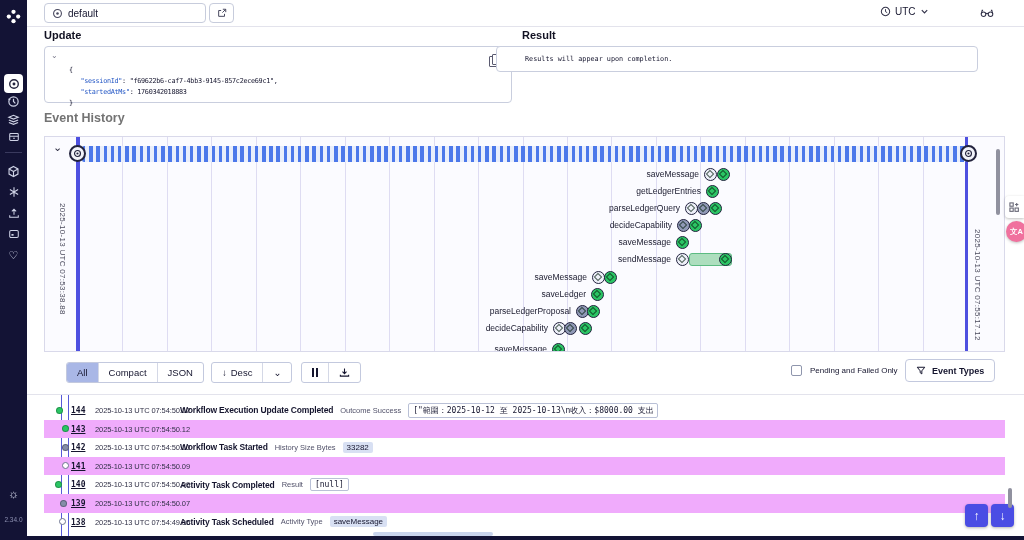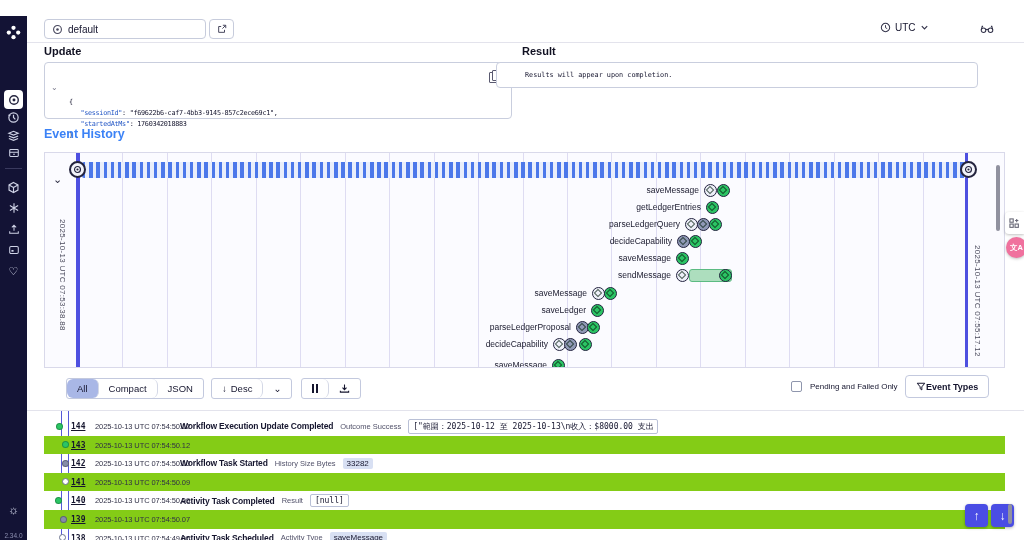--- a/index.html
+++ b/index.html
@@ -1,18 +1,18 @@
 <!DOCTYPE html>
 <html><head>
 <meta charset="utf-8">
 <style>
   html,body{margin:0;padding:0;}
   body{width:1024px;height:540px;position:relative;overflow:hidden;background:#fff;
        font-family:"Liberation Sans",sans-serif;color:#15152e;}
-  .abs{position:absolute;margin-top:16px;}
+  .abs{position:absolute;}
   .mono{font-family:"DejaVu Sans Mono",monospace;}
   
   #sidebar{left:0;top:0;width:27px;height:540px;background:#131335;z-index:30;}
   .sb-ic{position:absolute;left:0;width:27px;text-align:center;color:#cfd3e6;}
   .sb-active{position:absolute;left:4px;width:19px;height:19px;background:#fff;border-radius:4px;
              display:flex;align-items:center;justify-content:center;}
   .sb-div{position:absolute;left:5px;width:17px;height:1px;background:#3a3a5e;}
   
   #topbar{left:27px;top:0;width:997px;height:27px;background:#fff;border-bottom:1px solid #e3e3ec;box-sizing:border-box;}
   .box{border:1px solid #c7ccdc;border-radius:4px;background:#fff;box-sizing:border-box;}
@@ -36,27 +36,27 @@
         display:flex;align-items:center;justify-content:center;}
   .circ.green{background:#2bc564;}.circ.grey{background:#9099b6;}.circ.white{background:#eef0f9;}
   .circ i{width:4px;height:4px;border:1px solid rgba(10,35,20,.7);transform:rotate(45deg);display:block;}
   .tl-bar{position:absolute;height:13px;background:#addebe;border:1px solid #5cbb82;border-radius:3px;box-sizing:border-box;}
   .tl-label{position:absolute;font-size:8.5px;color:#1a1a2e;white-space:nowrap;}
   .sbar{position:absolute;background:#90919f;border-radius:2px;}
   
   .btn{border:1px solid #c3c9de;border-radius:3px;background:#fff;box-sizing:border-box;
        display:inline-flex;align-items:center;justify-content:center;font-size:9px;color:#15152e;}
   .seg{display:flex;border:1px solid #c3c9de;border-radius:3px;overflow:hidden;background:#fff;height:21px;box-sizing:border-box;}
-  .seg span{padding:0 10px;display:flex;align-items:center;font-size:9.5px;border-right:1px solid #d4d8e6;border-radius:6px;}
+  .seg span{padding:0 10px;display:flex;align-items:center;font-size:9.5px;border-right:1px solid #d4d8e6;}
   .seg span:last-child{border-right:none;}
   .seg .on{background:#a9b7e6;}
   
   #evt{left:44px;top:395px;width:961px;height:141px;overflow:hidden;}
   .ev{position:absolute;left:0;width:961px;height:18.6px;}
-  .ev.alt{background:#84cc16;}
+  .ev.alt{background:#f0abfc;}
   .ev .id{position:absolute;left:27px;top:5px;font-size:8px;font-weight:bold;text-decoration:underline;font-family:"DejaVu Sans Mono",monospace;}
   .ev .tm{position:absolute;left:51px;top:5px;font-size:7.5px;color:#303046;letter-spacing:-0.1px;}
   .ev .rest{position:absolute;left:136px;top:0;height:18.6px;display:flex;align-items:center;gap:7px;}
   .ev .nm{font-size:8.5px;font-weight:bold;letter-spacing:-0.15px;white-space:nowrap;}
   .ev .at{font-size:7.5px;color:#52526a;white-space:nowrap;}
   .chip{background:#d8e0f3;border-radius:2px;padding:1px 4px;font-size:8px;color:#15152e;white-space:nowrap;}
   .chip.outline{background:#fff;border:1px solid #b9c0d6;font-family:"DejaVu Sans Mono",monospace;
                 max-width:240px;overflow:hidden;}
   .linkv{font-size:8px;text-decoration:underline;color:#15152e;max-width:300px;white-space:nowrap;overflow:hidden;}
   .dot{position:absolute;width:7px;height:7px;border-radius:50%;box-sizing:border-box;}
@@ -177,21 +177,21 @@
    <span class="jkey">"sessionId"</span><span>: "f69622b6-caf7-4bb3-9145-857c2ece69c1",</span>
    <span class="jkey">"startedAtMs"</span><span>: 1760342018883</span>
 <span>}</span></div>
   <span class="copy-ic" style="right:12px;top:9px;"></span>
 </div>
 <div class="abs h2" style="left:522px;top:29px;">Result</div>
 <div class="abs codebox" style="left:496px;top:46px;width:482px;height:26px;display:flex;align-items:center;">
   <span class="mono" style="font-size:6.8px;margin-left:28px;">Results will appear upon completion.</span>
 </div>
 
-<div class="abs" style="left:44px;top:111px;font-size:12.5px;font-weight:bold;color:#3b82f6">Event History</div>
+<div class="abs" style="left:44px;top:111px;font-size:12.5px;font-weight:bold;color:#737373">Event History</div>
 
 <div id="tl" class="abs">
   <div id="tl-grid">
       <div class="grid" style="left: 77.45px;"></div>
       <div class="grid" style="left: 121.9px;"></div>
       <div class="grid" style="left: 166.35px;"></div>
       <div class="grid" style="left: 210.8px;"></div>
       <div class="grid" style="left: 255.25px;"></div>
       <div class="grid" style="left: 299.7px;"></div>
       <div class="grid" style="left: 344.15px;"></div>
@@ -321,21 +321,21 @@
       <i style="width:2px;height:9px;background:#15152e;display:block"></i>
   </span>
   <span>
     <svg width="11" height="11" viewBox="0 0 12 12" stroke="#15152e" stroke-width="1.2" fill="none">
         <path d="M6 1.5V7M3.8 5L6 7.2 8.2 5M1.5 8.5V10h9V8.5"></path>
       </svg>
   </span>
 </div>
 <span class="abs" style="left:791px;top:365px;width:11px;height:11px;border:1.5px solid #8f96ad;border-radius:2px;box-sizing:border-box"></span>
 <span class="abs" style="left:810px;top:366px;font-size:8px;">Pending and Failed Only</span>
-<div class="abs btn" style="left:905px;top:359px;height:23px;padding:0 10px;border-radius:4px;font-weight:bold;font-size:9px">
+<div class="abs btn" style="left:905px;top:359px;height:23px;padding:0 10px;gap:6px;border-radius:4px;font-weight:bold;font-size:9px">
   <svg width="10" height="10" viewBox="0 0 12 12" stroke="#15152e" stroke-width="1.2" fill="none">
       <path d="M1.5 1.5h9L7 5.8v3.7L5 8V5.8z"></path>
     </svg>
   <span>Event Types</span>
 </div>
 
 <div class="abs" style="left:27px;top:394px;width:997px;height:1px;background:#e3e3ec"></div>
 <div id="evt" class="abs">
   <div class="rail" style="left:16.5px"></div>
   <div class="rail" style="left:23.5px"></div>

